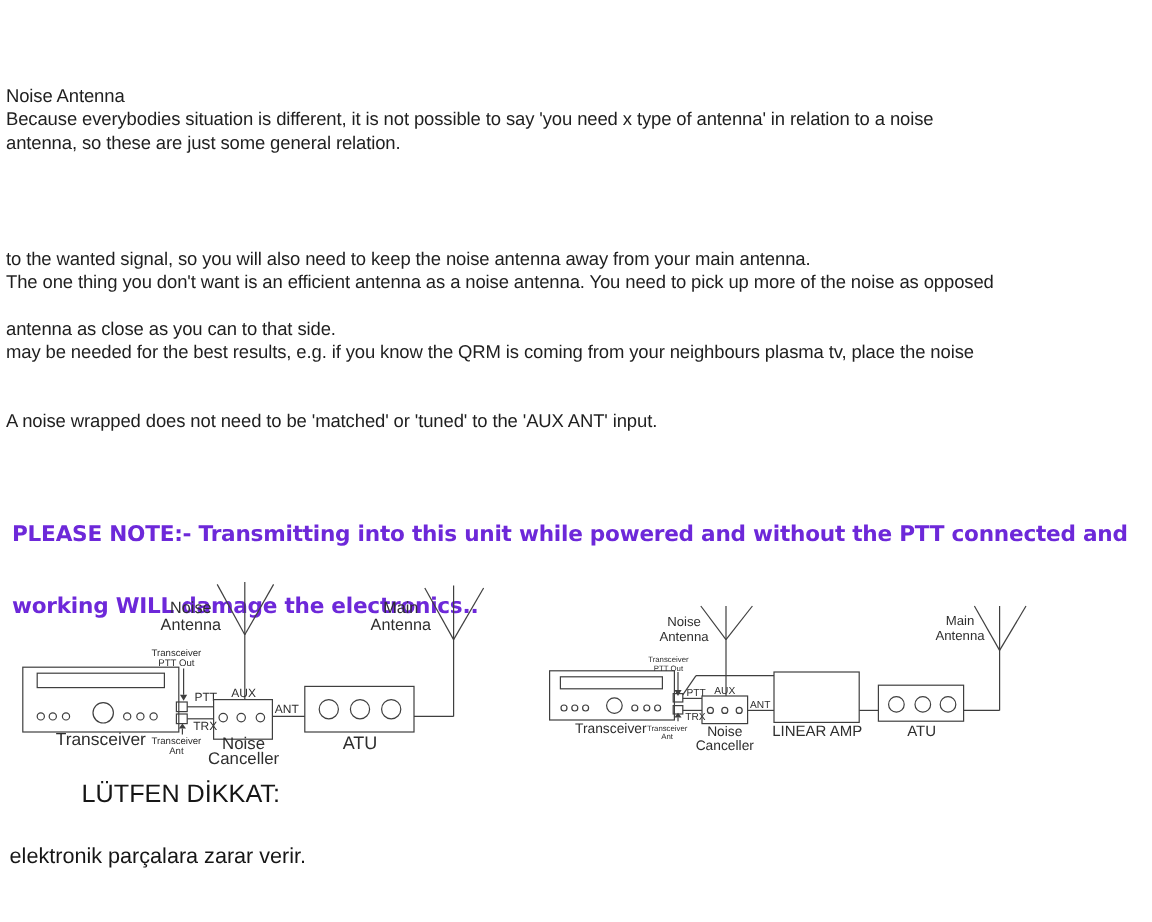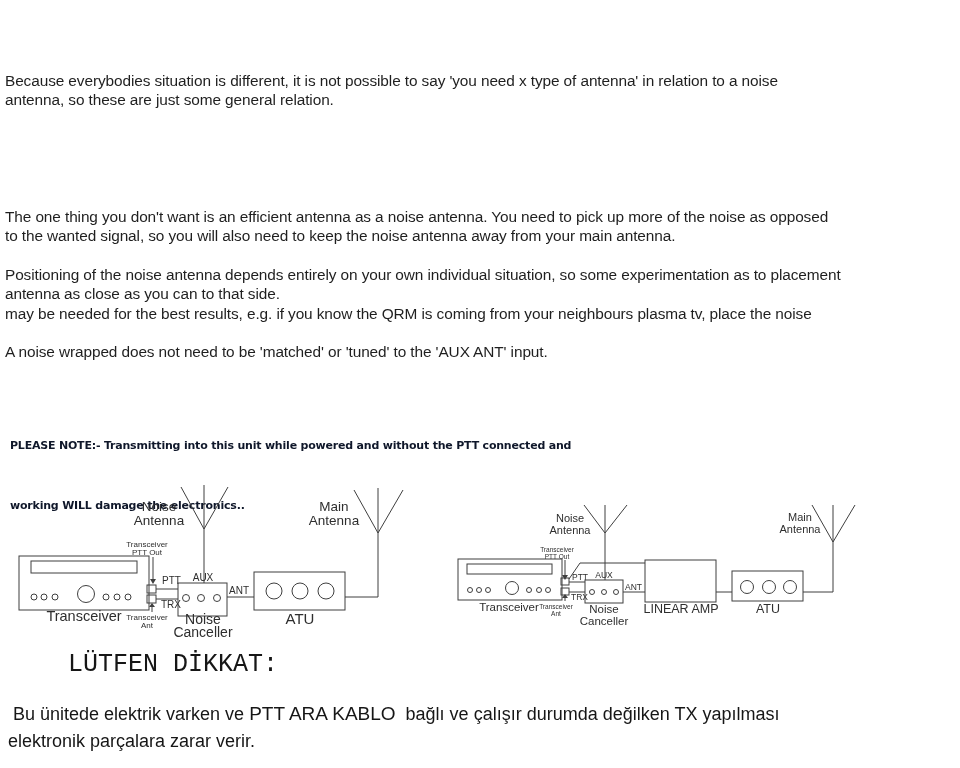--- a/index.html
+++ b/index.html
@@ -4,47 +4,47 @@
 <style>
   html,body{margin:0;padding:0;}
   body{
     width:960px;height:768px;background:#ffffff;position:relative;overflow:hidden;
     font-family:"Liberation Sans",sans-serif;color:#1f1f1f;
   }
   .para{position:absolute;left:5px;font-size:15.4px;line-height:19.4px;letter-spacing:-0.1px;}
   .tline{white-space:pre;height:19.4px;}
   #warning{
     position:absolute;left:10px;top:396px;
-    font-family:"DejaVu Sans",sans-serif;font-weight:bold;font-size:11px;
-    line-height:20px;color:#0f172a;letter-spacing:-0.2px;white-space:pre;
+    font-family:"DejaVu Sans",sans-serif;font-weight:bold;font-size:18px;
+    line-height:20px;color:#6d28d9;letter-spacing:-0.2px;white-space:pre;
   }
   #diagram-svg{position:absolute;left:0;top:475px;}
   #diagram-svg text{font-family:"Liberation Sans",sans-serif;fill:#2e2e2e;}
   #diagram-svg .shape{fill:none;stroke:#3f3f3f;stroke-width:1;}
   #diagram-svg .head{fill:#3f3f3f;stroke:none;}
-  #turkish-heading{position:absolute;left:68px;top:650px;font-size:25px;color:#161616;font-family:Liberation Mono, monospace;}
+  #turkish-heading{position:absolute;left:68px;top:650px;font-size:21px;color:#161616;}
   #turkish-body{position:absolute;left:8px;top:700px;font-size:18px;line-height:27.5px;color:#161616;}
   #turkish-body .tline{height:27.5px;}
   .emph{font-size:19px;}
 </style>
 </head>
 <body>
 
 <div class="para" style="top:71px">
+  <div class="tline">Noise Antenna</div>
   <div class="tline">Because everybodies situation is different, it is not possible to say 'you need x type of antenna' in relation to a noise</div>
   <div class="tline">antenna, so these are just some general relation.</div>
 </div>
 <div class="para" style="top:149px">
 </div>
 <div class="para" style="top:207px">
+  <div class="tline">to the wanted signal, so you will also need to keep the noise antenna away from your main antenna.</div>
   <div class="tline">The one thing you don't want is an efficient antenna as a noise antenna. You need to pick up more of the noise as opposed</div>
-  <div class="tline">to the wanted signal, so you will also need to keep the noise antenna away from your main antenna.</div>
 </div>
 <div class="para" style="top:265px">
-  <div class="tline">Positioning of the noise antenna depends entirely on your own individual situation, so some experimentation as to placement</div>
   <div class="tline">antenna as close as you can to that side.</div>
   <div class="tline">may be needed for the best results, e.g. if you know the QRM is coming from your neighbours plasma tv, place the noise</div>
 </div>
 <div class="para" style="top:342px">
   <div class="tline">A noise wrapped does not need to be 'matched' or 'tuned' to the 'AUX ANT' input.</div>
 </div>
 
 <div id="warning">
   <div class="wline">PLEASE NOTE:- Transmitting into this unit while powered and without the PTT connected and</div>
   <div class="wline">working WILL damage the electronics..</div>
@@ -194,15 +194,14 @@
       <circle cx="747" cy="587" r="6.5"></circle>
         <circle cx="769" cy="587" r="6.5"></circle>
         <circle cx="790" cy="587" r="6.5"></circle>
     </g>
     <text x="768" y="613" font-size="12.5" text-anchor="middle">ATU</text>
   </g>
 </svg>
 
 <div id="turkish-heading">LÜTFEN DİKKAT:</div>
 <div id="turkish-body">
-  <div class="tline"><span> Bu ünitede elektrik varken ve </span><span class="emph">PTT ARA KABLO</span><span>  bağlı ve çalışır durumda değilken TX yapılması</span></div>
   <div class="tline">elektronik parçalara zarar verir.</div>
 </div>
 
 </body></html>

